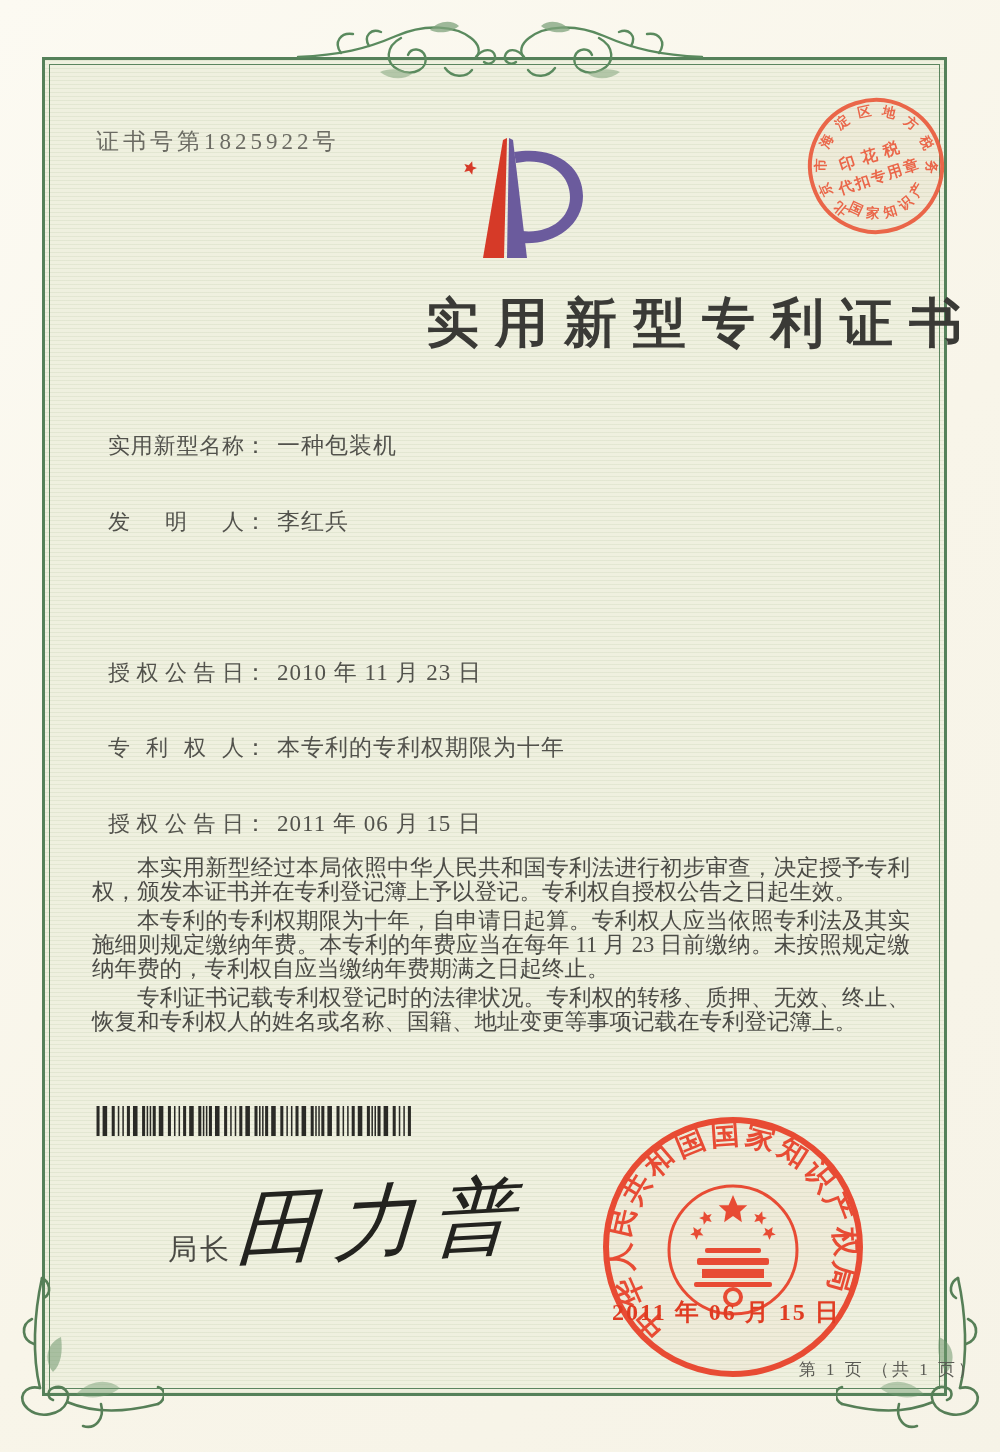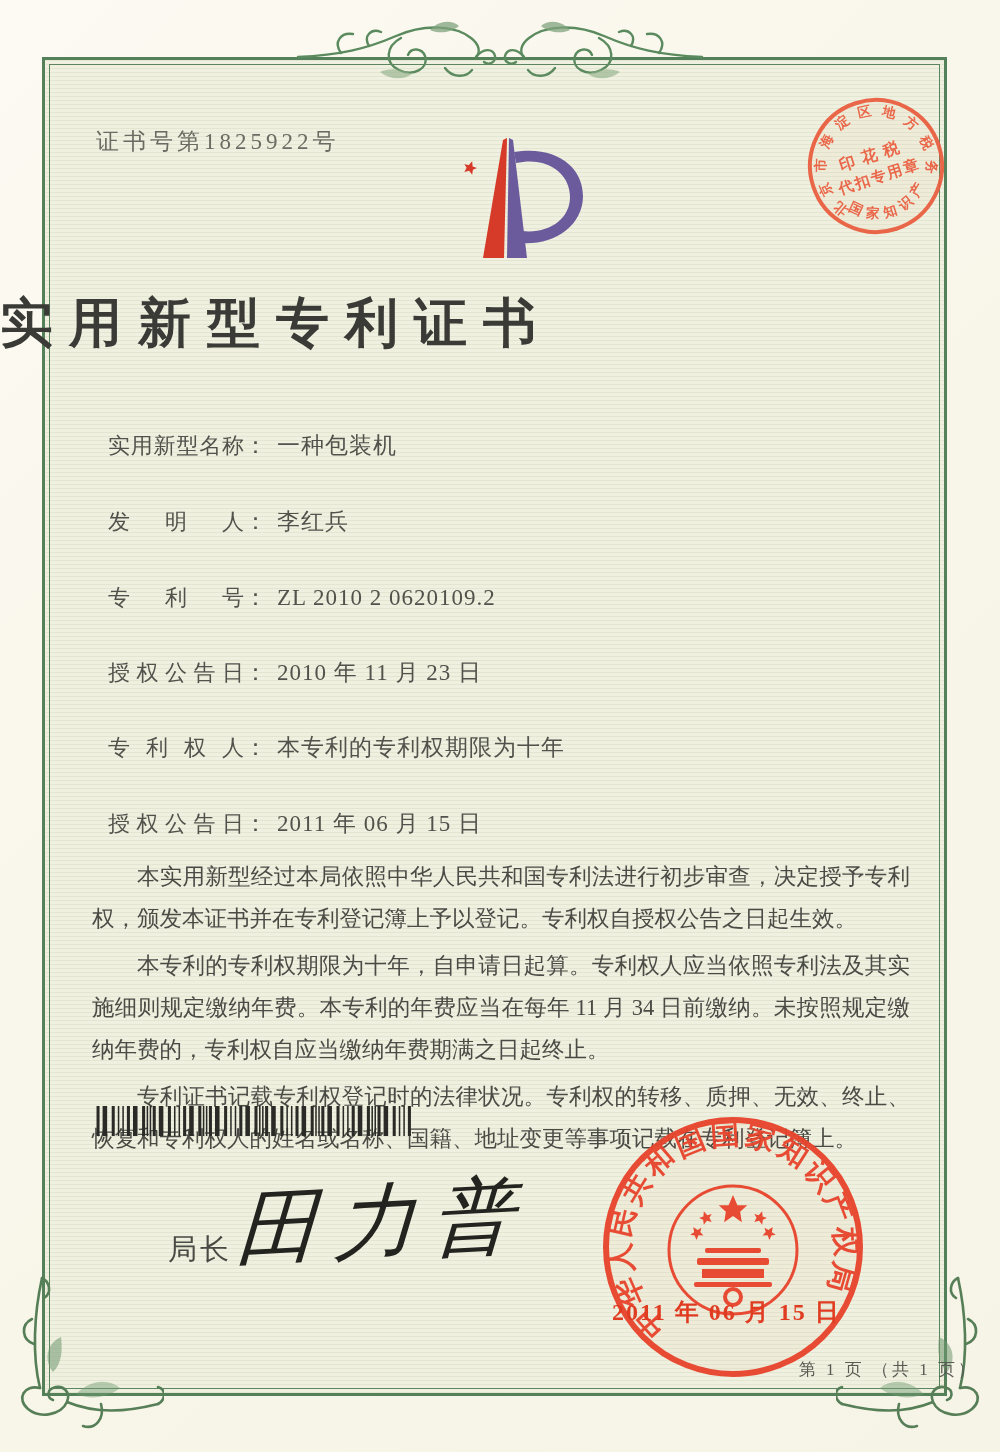--- a/index.html
+++ b/index.html
@@ -17,30 +17,30 @@
     border:3px solid #55815a;
     background:
       repeating-linear-gradient(180deg, rgba(140,165,120,0.13) 0px, rgba(140,165,120,0.13) 1px, transparent 1px, transparent 4px),
       #eff0df;
     box-sizing:border-box;
   }
   .frame-inner{position:absolute; inset:4px; border:1px solid #5b855f;}
   .ornament{position:absolute; pointer-events:none;}
   
   .cert-no{position:absolute; left:96px; top:126px; font-size:23px; letter-spacing:4px; color:#6b6b63;}
-  .title{position:absolute; left:0; right:48px; top:288px; text-align:left;
+  .title{position:absolute; left:0; right:48px; top:288px; text-align:right;
          font-size:53px; font-weight:700; letter-spacing:16px; color:#3a3a36;}
   
   .field{position:absolute; left:108px; font-size:23px; color:#52524c; white-space:nowrap;}
   .f-label{display:inline-block; width:136px; text-align:justify; text-align-last:justify; font-size:22px;}
   .f-colon{margin-right:10px;}
   .f-value{letter-spacing:1px;}
   
   .body-text{position:absolute; left:92px; top:856px; width:818px;}
-  .body-text p{margin:0 0 5px 0; font-size:22.5px; line-height:42px; text-align:justify;
+  .body-text p{margin:0 0 5px 0; font-size:22.5px; line-height:24px; text-align:justify;
                text-indent:2em; color:#4b4b46;}
   
   .barcode{position:absolute; left:95px; top:1106px;}
   
   .signer-title{position:absolute; left:168px; top:1230px; font-size:29px; color:#4a4a44; letter-spacing:3px;}
   .signature{position:absolute; left:236px; top:1168px; font-size:82px; color:#23231f;
              letter-spacing:16px; transform:rotate(-3deg) skewX(-6deg); font-style:italic; white-space:nowrap;}
   
   .tax-stamp{position:absolute; left:796px; top:86px; transform:rotate(-18deg); opacity:.92;}
   .sipo-seal{position:absolute; left:598px; top:1112px; opacity:.95;}
@@ -138,36 +138,33 @@
   </svg>
 
   <div class="title">实用新型专利证书</div>
 
   <div class="field" style="top:506px">
     <span class="f-label">发明人</span><span class="f-colon">：</span><span class="f-value">李红兵</span>
   </div>
   <div class="field" style="top:430px">
     <span class="f-label">实用新型名称</span><span class="f-colon">：</span><span class="f-value">一种包装机</span>
   </div>
-  <div class="field" style="top:582px">
-    <span class="f-label">专利号</span><span class="f-colon">：</span><span class="f-value">ZL 2010 2 0620109.2</span>
-  </div>
   <div class="field" style="top:657px">
     <span class="f-label">授权公告日</span><span class="f-colon">：</span><span class="f-value">2010 年 11 月 23 日</span>
   </div>
   <div class="field" style="top:732px">
     <span class="f-label">专利权人</span><span class="f-colon">：</span><span class="f-value">本专利的专利权期限为十年</span>
   </div>
   <div class="field" style="top:808px">
     <span class="f-label">授权公告日</span><span class="f-colon">：</span><span class="f-value">2011 年 06 月 15 日</span>
   </div>
 
   <div class="body-text">
     <p>本实用新型经过本局依照中华人民共和国专利法进行初步审查，决定授予专利权，颁发本证书并在专利登记簿上予以登记。专利权自授权公告之日起生效。</p>
-    <p>本专利的专利权期限为十年，自申请日起算。专利权人应当依照专利法及其实施细则规定缴纳年费。本专利的年费应当在每年 11 月 34 日前缴纳。未按照规定缴纳年费的，专利权自应当缴纳年费期满之日起终止。</p>
+    <p>本专利的专利权期限为十年，自申请日起算。专利权人应当依照专利法及其实施细则规定缴纳年费。本专利的年费应当在每年 11 月 23 日前缴纳。未按照规定缴纳年费的，专利权自应当缴纳年费期满之日起终止。</p>
     <p>专利证书记载专利权登记时的法律状况。专利权的转移、质押、无效、终止、恢复和专利权人的姓名或名称、国籍、地址变更等事项记载在专利登记簿上。</p>
   </div>
 
   <svg class="barcode" width="322" height="30" viewBox="0 0 212 30" preserveAspectRatio="none">
     <g id="barcode-bars" fill="#2a2a26">
         <rect x="1" y="0" width="2" height="30"></rect>
         <rect x="5" y="0" width="3" height="30"></rect>
         <rect x="11" y="0" width="2" height="30"></rect>
         <rect x="15" y="0" width="1" height="30"></rect>
         <rect x="18" y="0" width="1" height="30"></rect>

